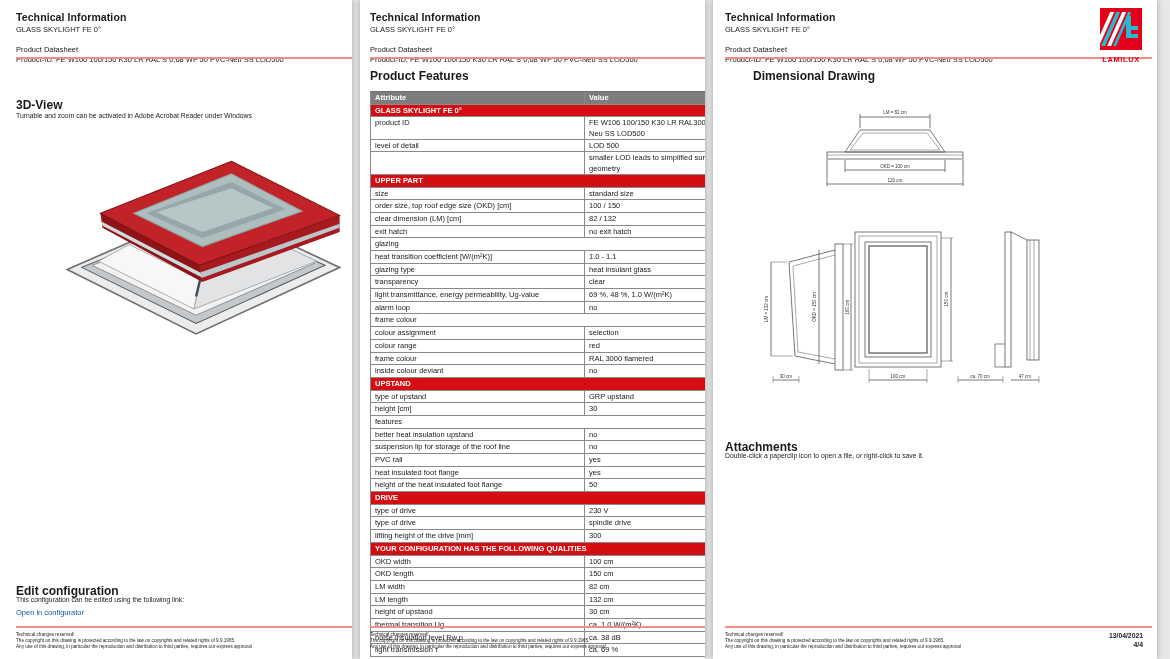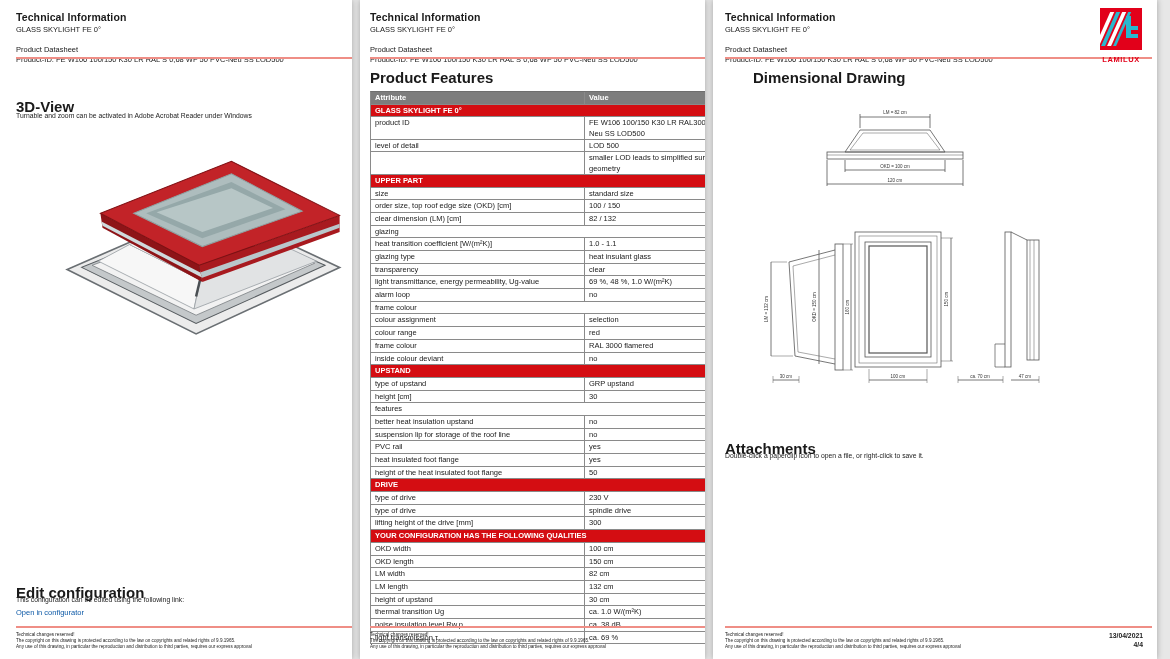--- a/index.html
+++ b/index.html
@@ -18,21 +18,21 @@
   
   .hdr{position:absolute;top:11px;}
   #page1 .hdr{left:16px;} #page2 .hdr{left:10px;} #page3 .hdr{left:12px;}
   .h-title{font-size:10.5px;font-weight:bold;letter-spacing:.1px;}
   .h-sub{font-size:7.5px;margin-top:2px;}
   .h-ds{font-size:7.5px;margin-top:11px;}
   .h-pid{font-size:7.5px;margin-top:1px;text-align:right;}
   .rule{position:absolute;top:57px;height:2px;background:#ef8e86;width:427px;}
   #page1 .rule{left:16px;} #page2 .rule{left:10px;} #page3 .rule{left:12px;}
 
-  .sec-head{font-size:15px;font-weight:bold;position:absolute;}
+  .sec-head{font-size:12px;font-weight:bold;position:absolute;}
   .small-hint{font-size:6.8px;position:absolute;color:#222;}
 
   
   #p1-3d-title{left:16px;top:98px;}
   #p1-3d-hint{left:16px;top:112px;}
   #skylight3d{position:absolute;left:38px;top:128px;}
   #p1-edit-title{left:16px;top:584px;}
   #p1-edit-hint{left:16px;top:596px;}
   .link{position:absolute;left:16px;top:608px;font-size:7.5px;font-weight:normal;
         color:#0e5aa7;cursor:pointer;}
@@ -163,20 +163,24 @@
           <div class="cell a">size</div>
           <div class="cell v">standard size</div>
         </div>
         <div class="trow r">
           <div class="cell a">order size, top roof edge size (OKD) [cm]</div>
           <div class="cell v">100 / 150</div>
         </div>
         <div class="trow r">
           <div class="cell a">clear dimension (LM) [cm]</div>
           <div class="cell v">82 / 132</div>
+        </div>
+        <div class="trow r">
+          <div class="cell a">exit hatch</div>
+          <div class="cell v">no exit hatch</div>
         </div>
         <div class="trow g">
           <div class="cell span">glazing</div>
         </div>
         <div class="trow r">
           <div class="cell a">heat transition coefficient [W/(m²K)]</div>
           <div class="cell v">1.0 - 1.1</div>
         </div>
         <div class="trow r">
           <div class="cell a">glazing type</div>

